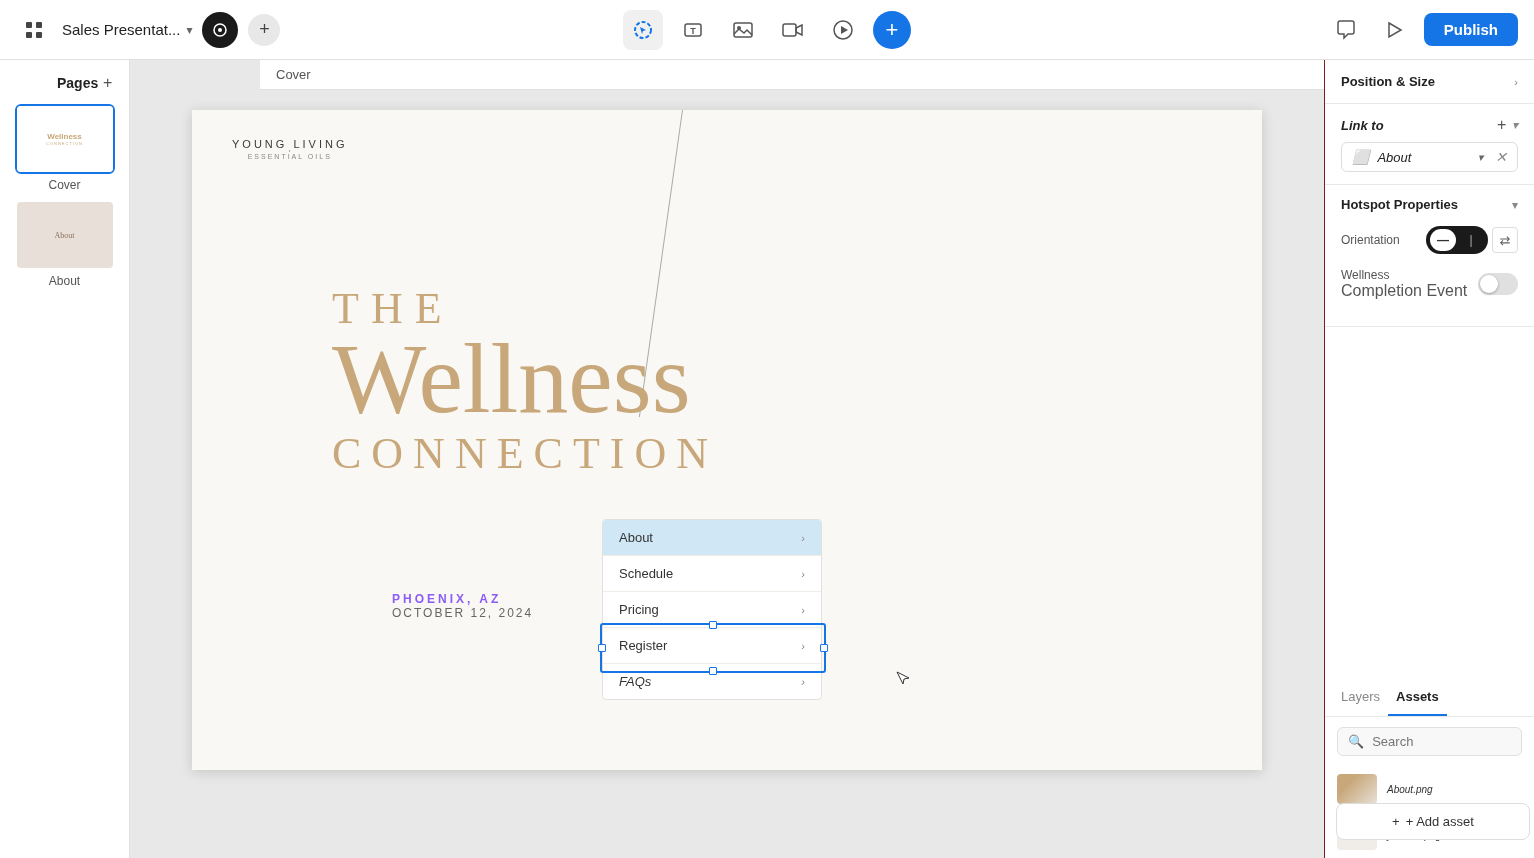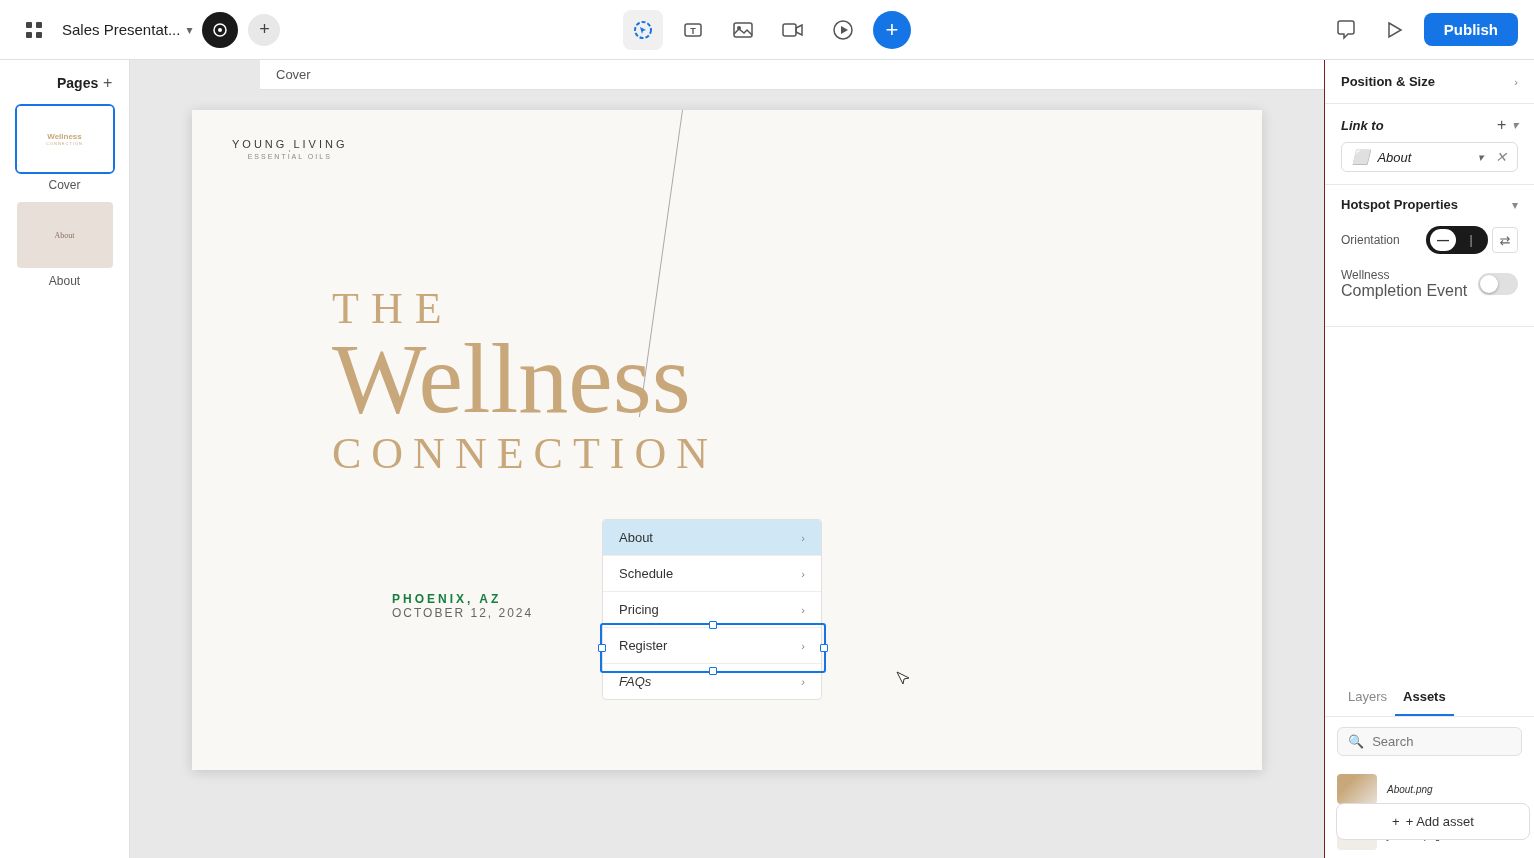--- a/index.html
+++ b/index.html
@@ -144,21 +144,21 @@
     .wellness-text {
       font-size: 100px; color: #c8a87a; font-weight: 400; font-family: Georgia, serif; line-height: 0.9;
     }
     .connection-text {
       font-size: 44px; letter-spacing: 10px; color: #c8a87a; font-weight: 300; font-family: serif; margin-top: 4px;
     }
 
     .location-area {
       position: absolute; bottom: 150px; left: 200px;
     }
-    .location-city { font-size: 12px; letter-spacing: 3px; color: #15803d; font-weight: 600; }
+    .location-city { font-size: 12px; letter-spacing: 3px; color: #8b5cf6; font-weight: 600; }
     .location-date { font-size: 12px; letter-spacing: 2px; color: #666; }
 
     
     .nav-menu {
       position: absolute; bottom: 70px; left: 410px;
       background: rgba(255,255,255,0.95);
       border: 1px solid #e0e0e0;
       border-radius: 4px;
       width: 220px;
       overflow: hidden;
@@ -272,21 +272,21 @@
       width: 40px; height: 22px; border-radius: 11px; background: #e0e0e0;
       position: relative; cursor: pointer;
     }
     .ios-toggle .knob {
       position: absolute; top: 2px; left: 2px; width: 18px; height: 18px;
       border-radius: 50%; background: white; box-shadow: 0 1px 3px rgba(0,0,0,0.3);
     }
 
     
     .assets-tabs {
-      display: flex; border-bottom: 1px solid #e8e8e8; padding: 0 15px;
+      display: flex; border-bottom: 1px solid #e8e8e8; padding: 0 8px;
     }
     .assets-tab {
       padding: 10px 8px; font-size: 13px; color: #888; cursor: pointer; border-bottom: 2px solid transparent;
     }
     .assets-tab.active { color: #222; font-weight: 600; border-bottom: 2px solid #1575e6; }
 
     .assets-search {
       display: flex; align-items: center; gap: 8px;
       margin: 10px 12px; padding: 6px 10px;
       border: 1px solid #e0e0e0; border-radius: 6px; background: #f8f8f8;

